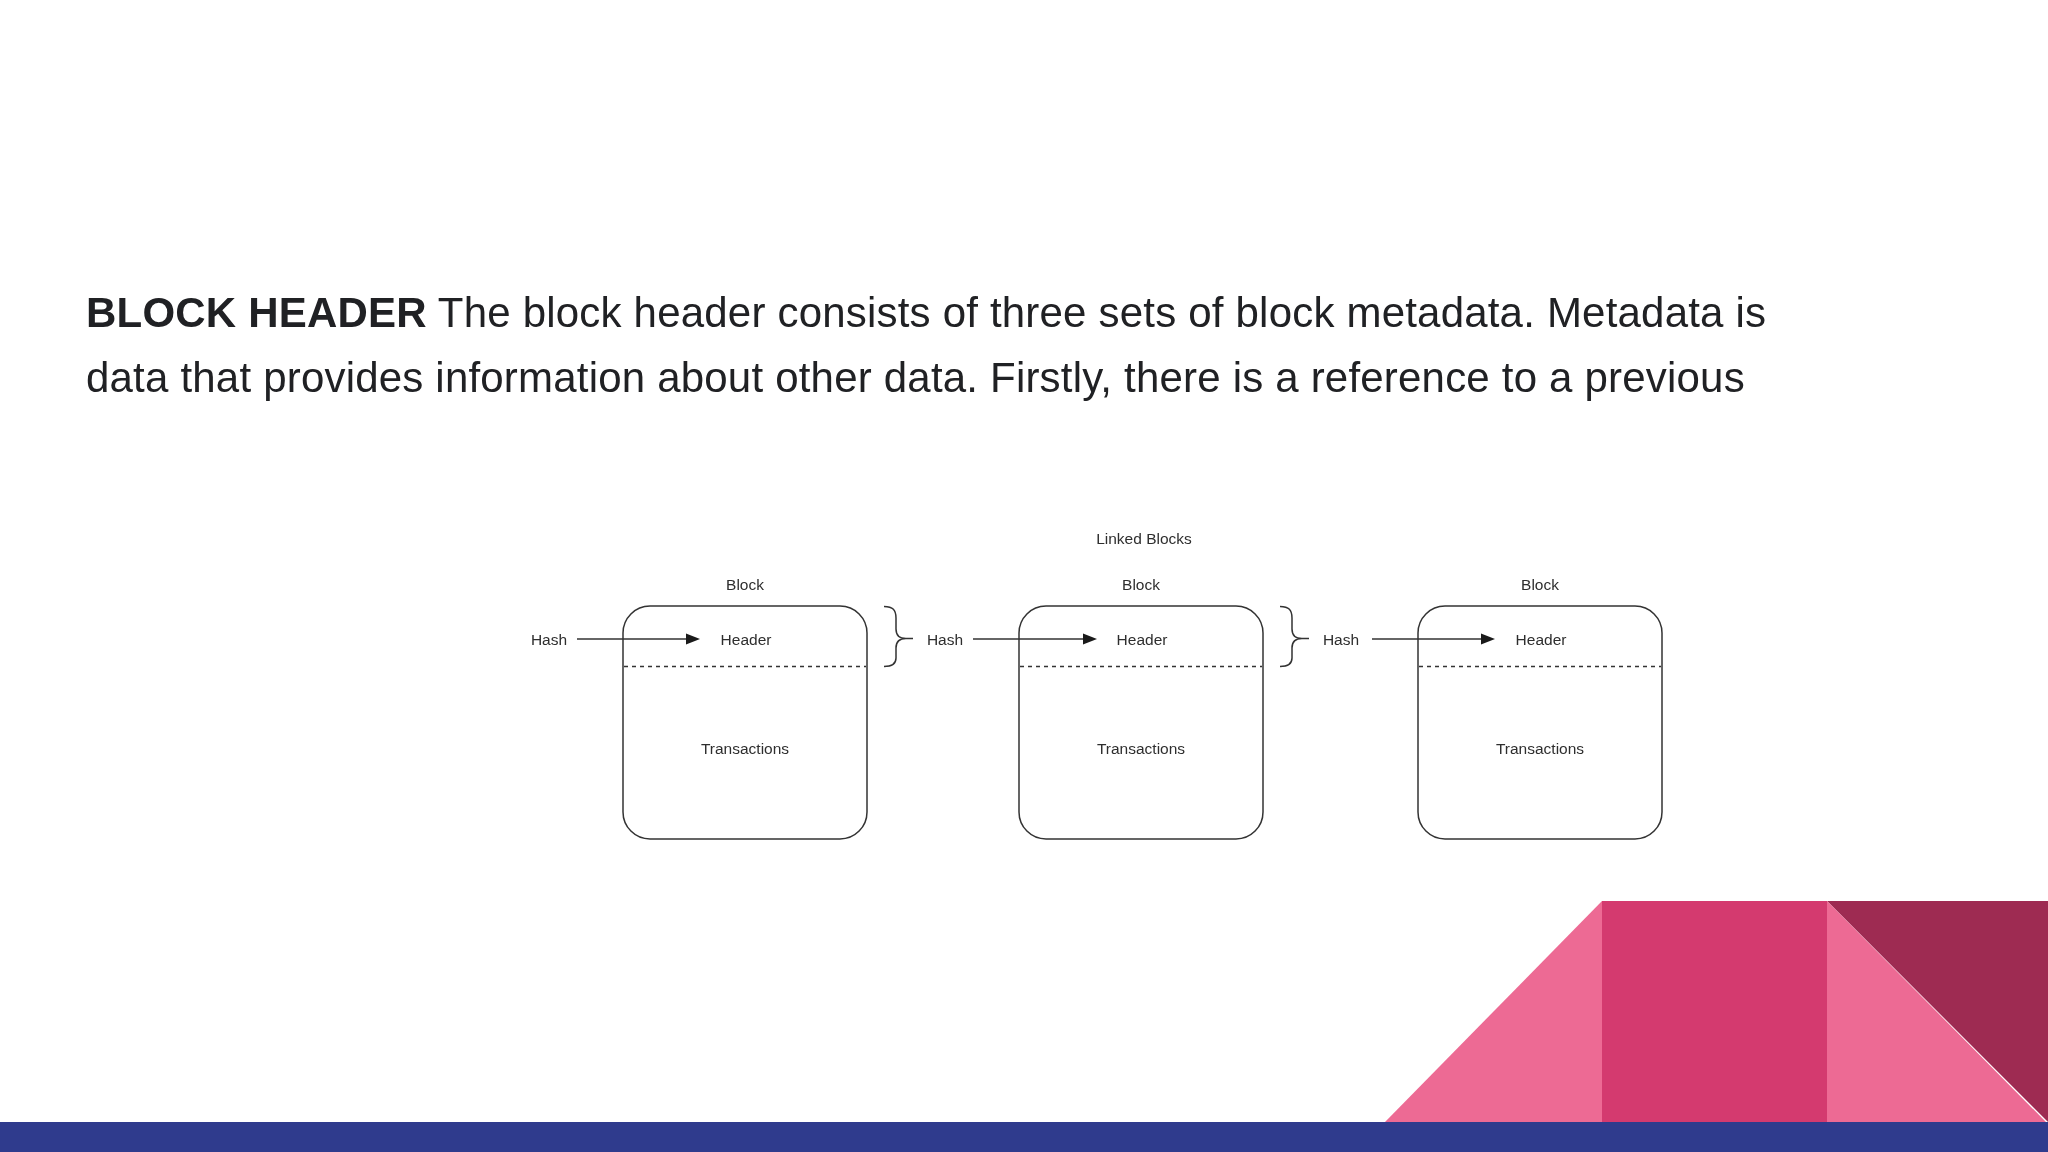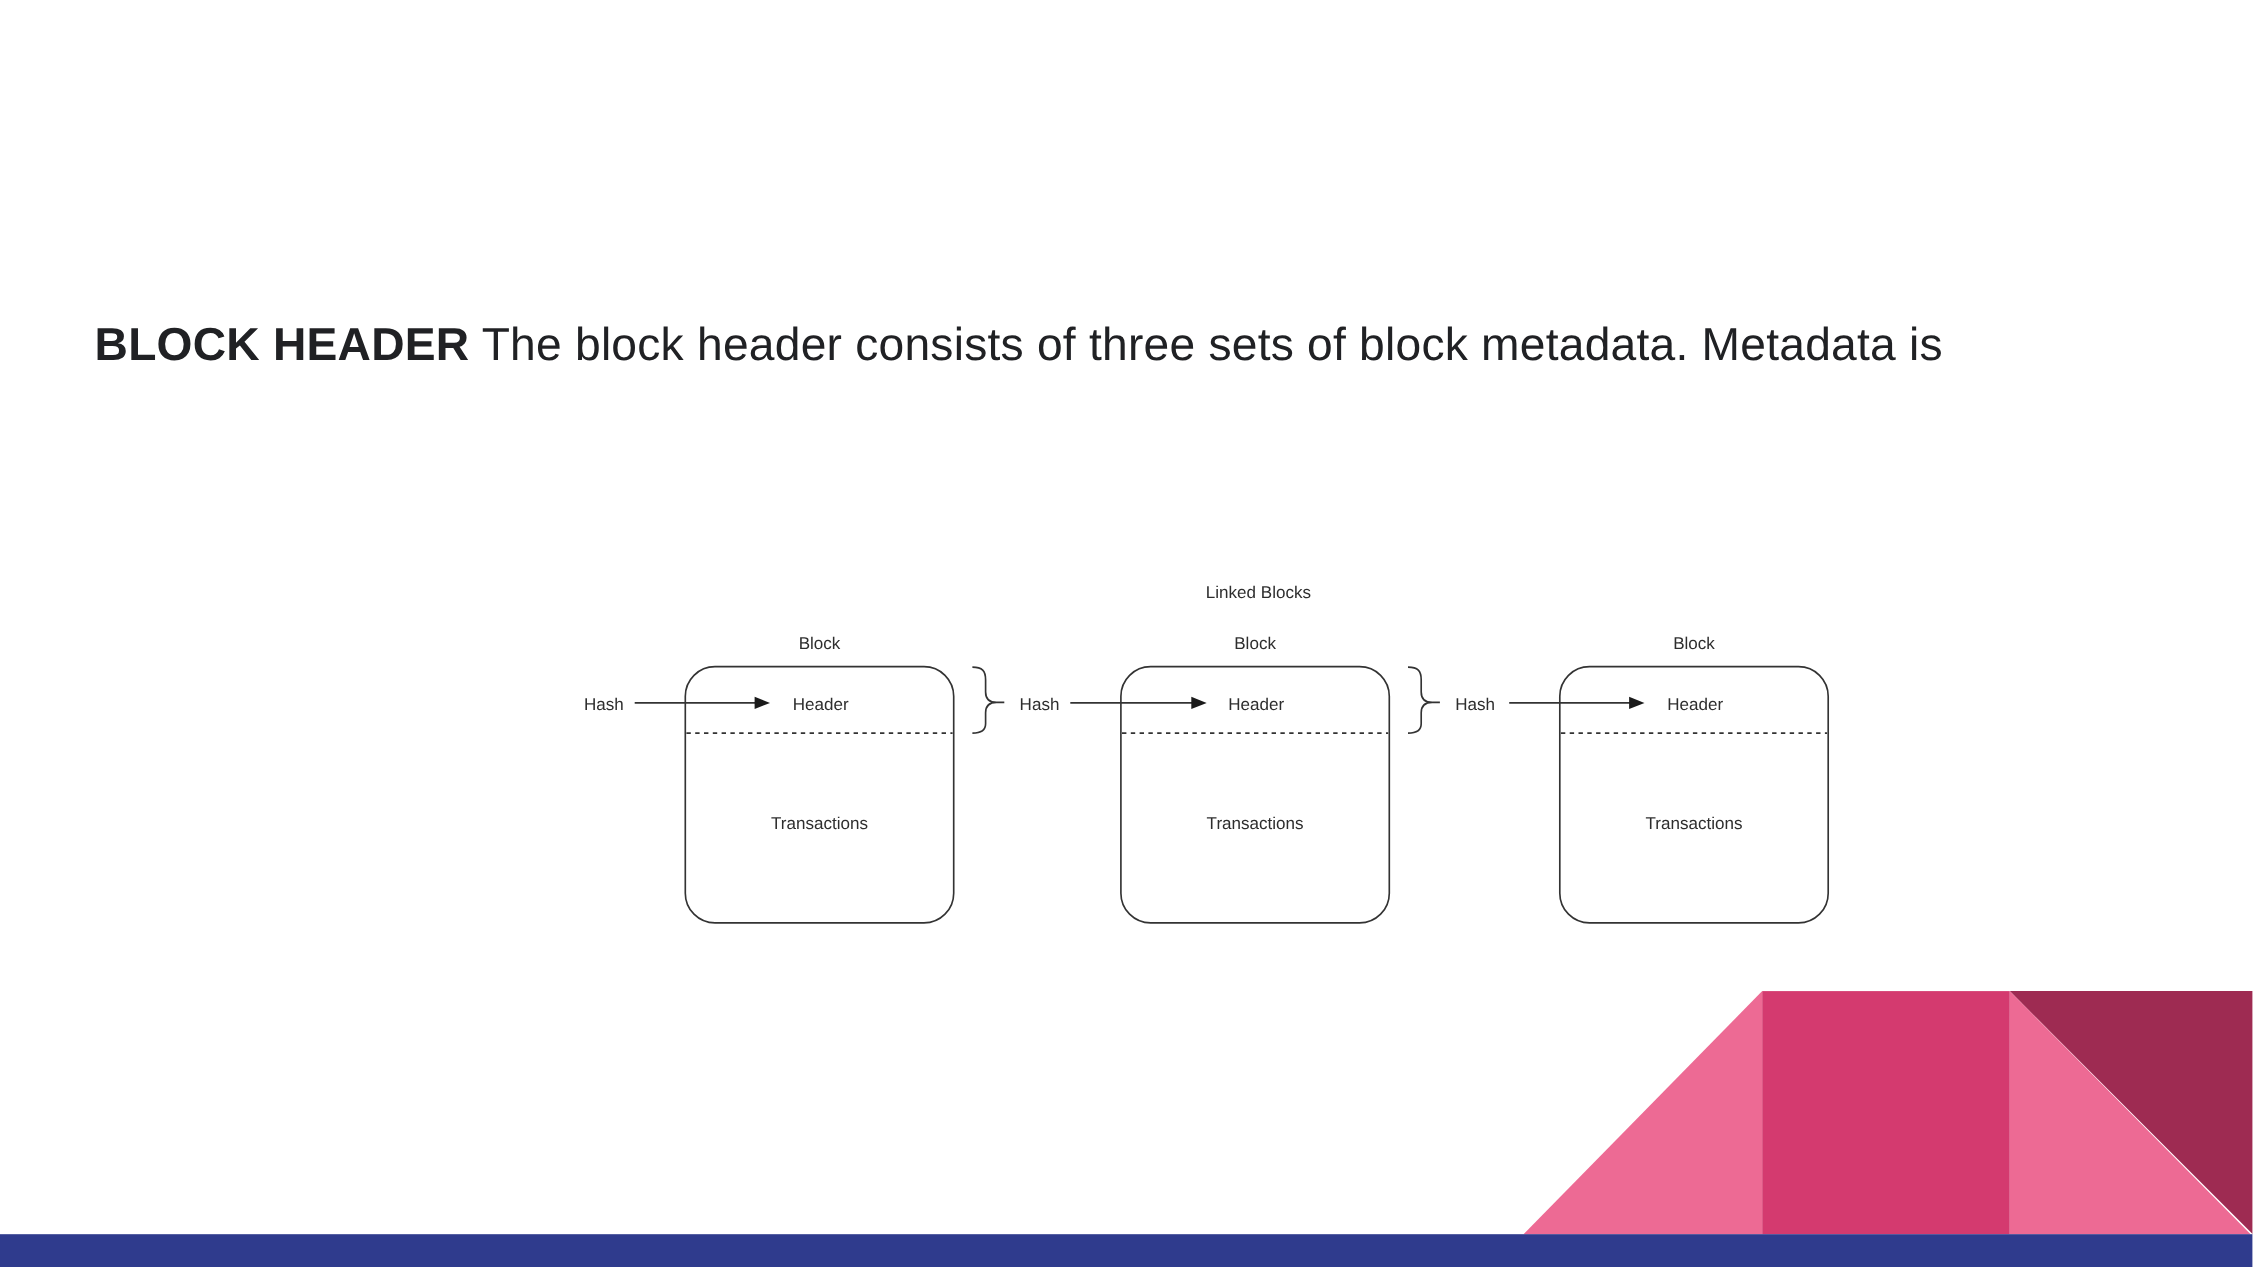--- a/index.html
+++ b/index.html
@@ -32,20 +32,21 @@
   }
   .stroke{stroke:#333333;stroke-width:1.5;fill:none;}
 </style>
 </head>
 <body>
 
 <div class="slide">
 
   <div class="paragraph">
     <div class="pline"><span class="lead">BLOCK HEADER</span><span> The block header consists of three sets of block metadata. Metadata is</span></div>
+    <div class="pline">data that provides information about other data. Firstly, there is a reference to a previous</div>
   </div>
 
   <svg class="gfx" viewBox="0 0 2048 1152">
 
     <text x="1144" y="516" text-anchor="middle" class="diagram-text">Linked Blocks</text>
 
     <g>
       <text x="745" y="562" text-anchor="middle" class="diagram-text">Block</text>
       <rect x="623" y="578" width="244" height="233" rx="27" class="stroke" fill="#ffffff"></rect>
       <line x1="624" y1="638.5" x2="866" y2="638.5" stroke="#333333" stroke-width="1.5" stroke-dasharray="4 4"></line>

